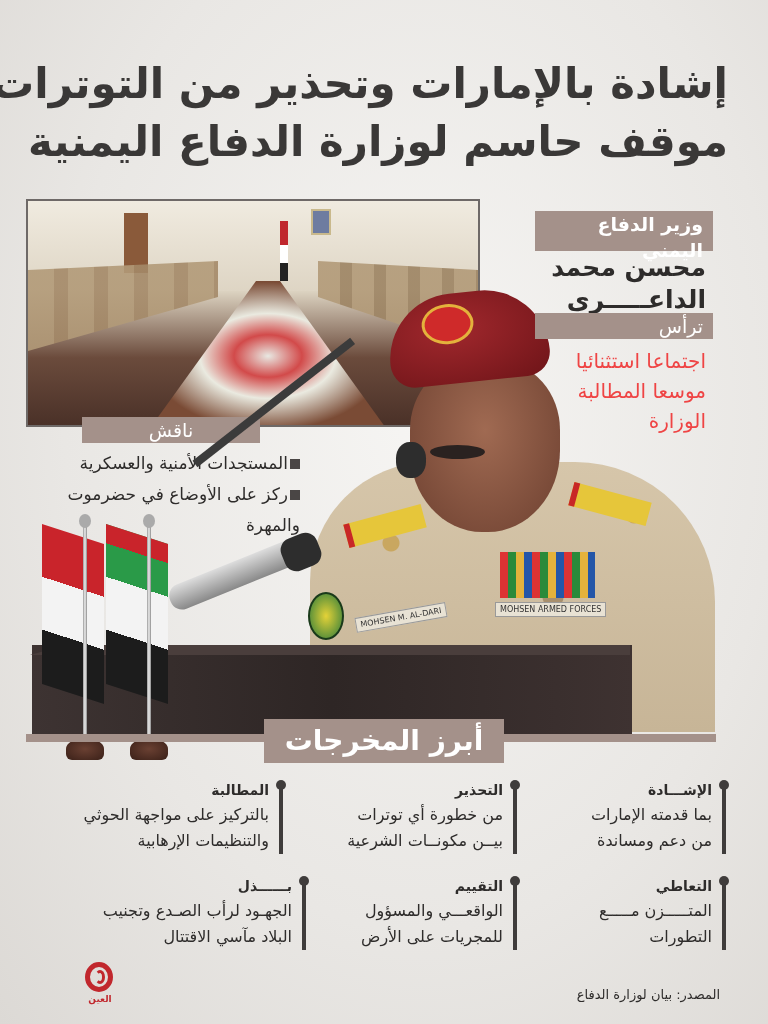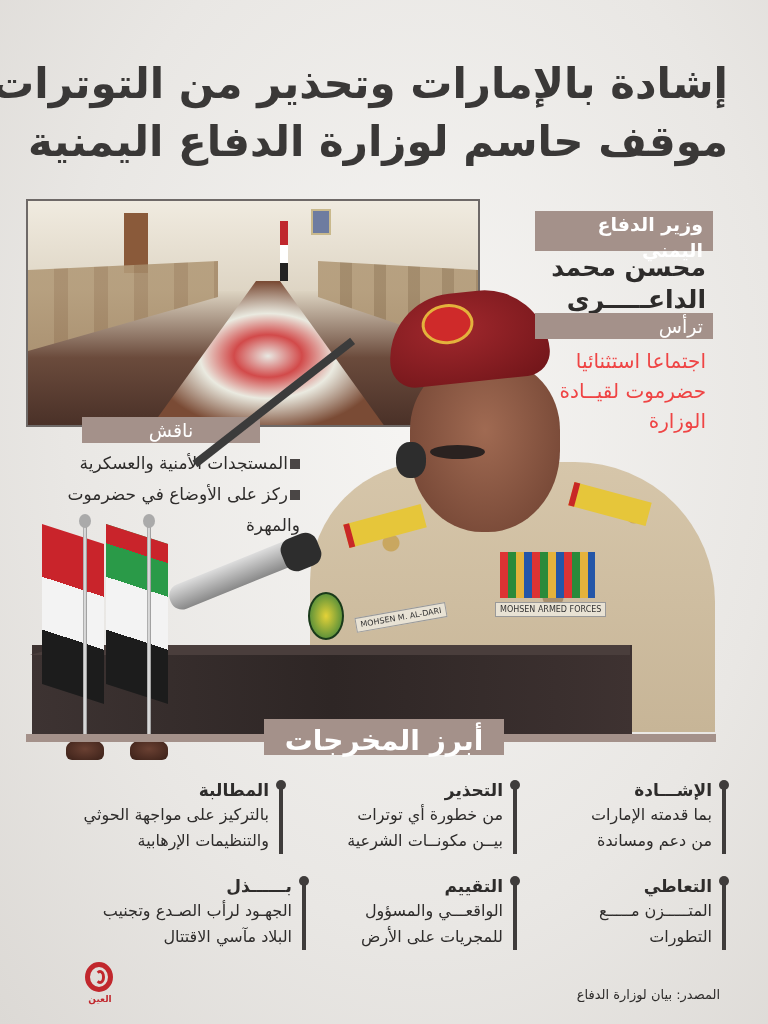--- a/index.html
+++ b/index.html
@@ -116,29 +116,29 @@
   .flag-stand { position:absolute; top: 520px; width: 70px; height: 240px; }
   .flag-stand .pole { position:absolute; left:33px; top:0; width:4px; height:230px; background: linear-gradient(90deg,#999,#eee,#888); }
   .flag-stand .finial { position:absolute; left:29px; top:-6px; width:12px; height:14px; border-radius:50%; background:#aaa; }
   .flag-stand .cloth { position:absolute; left:-8px; top:14px; width:62px; height:160px; transform: skewY(18deg); }
   .flag-stand .base { position:absolute; left:16px; top:218px; width:38px; height:22px; border-radius:50% 50% 6px 6px; background: radial-gradient(#6a4032,#3a2018); }
   .yemen .cloth { background: linear-gradient(180deg, #c9242b 0 33%, #f3f3f3 33% 66%, #1c1c1c 66%); }
   .uae .cloth { background: linear-gradient(180deg, #c9242b 0 12%, transparent 12%), linear-gradient(180deg, #2a9a48 0 33%, #f3f3f3 33% 66%, #1c1c1c 66%); }
 
   
   .outcomes-title {
-    position: absolute; left: 264px; top: 719px; width: 240px; height: 36px; line-height: 44px;
+    position: absolute; left: 264px; top: 719px; width: 240px; height: 44px; line-height: 44px;
     background: #a4918a; color: #fff; font-weight: bold; font-size: 28px; text-align: center;
   }
 
   
   .outcome { position: absolute; width: 230px; text-align: right; padding-right: 14px; }
   .outcome .rule { position:absolute; right:0; top:4px; width:4px; height:72px; background:#3f3c3b; }
   .outcome .dot { position:absolute; right:-3px; top:2px; width:10px; height:10px; border-radius:50%; background:#3f3c3b; }
-  .outcome .head { font-weight: bold; font-size: 17px; line-height: 24px; color:#2e2c2b; }
+  .outcome .head { font-weight: bold; font-size: 14px; line-height: 24px; color:#2e2c2b; }
   .outcome .body { font-size: 16px; line-height: 26px; color:#2e2c2b; white-space: nowrap; }
 
   .o1 { right: 42px; top: 778px; }
   .o2 { right: 251px; top: 778px; }
   .o3 { right: 485px; top: 778px; }
   .o4 { right: 42px; top: 874px; }
   .o5 { right: 251px; top: 874px; }
   .o6 { right: 462px; top: 874px; }
 
   
@@ -188,21 +188,21 @@
   </div>
 
   <div class="tag tag-minister">وزير الدفاع اليمني</div>
   <div class="name">
     <div>محسن محمد</div>
     <div>الداعـــــري</div>
   </div>
   <div class="tag tag-chaired">ترأس</div>
   <div class="chaired-text">
     <div>اجتماعا استثنائيا</div>
-    <div>حضرموت لقيــادة</div>
+    <div>موسعا المطالبة</div>
     <div>الوزارة</div>
   </div>
 
   <div class="tag-discussed">ناقش</div>
   <div class="discussed-list">
     <div><span class="bullet"></span><span>المستجدات الأمنية والعسكرية</span></div>
     <div><span class="bullet"></span><span>ركز على الأوضاع في حضرموت</span></div>
     <div><span>والمهرة</span></div>
   </div>
 

